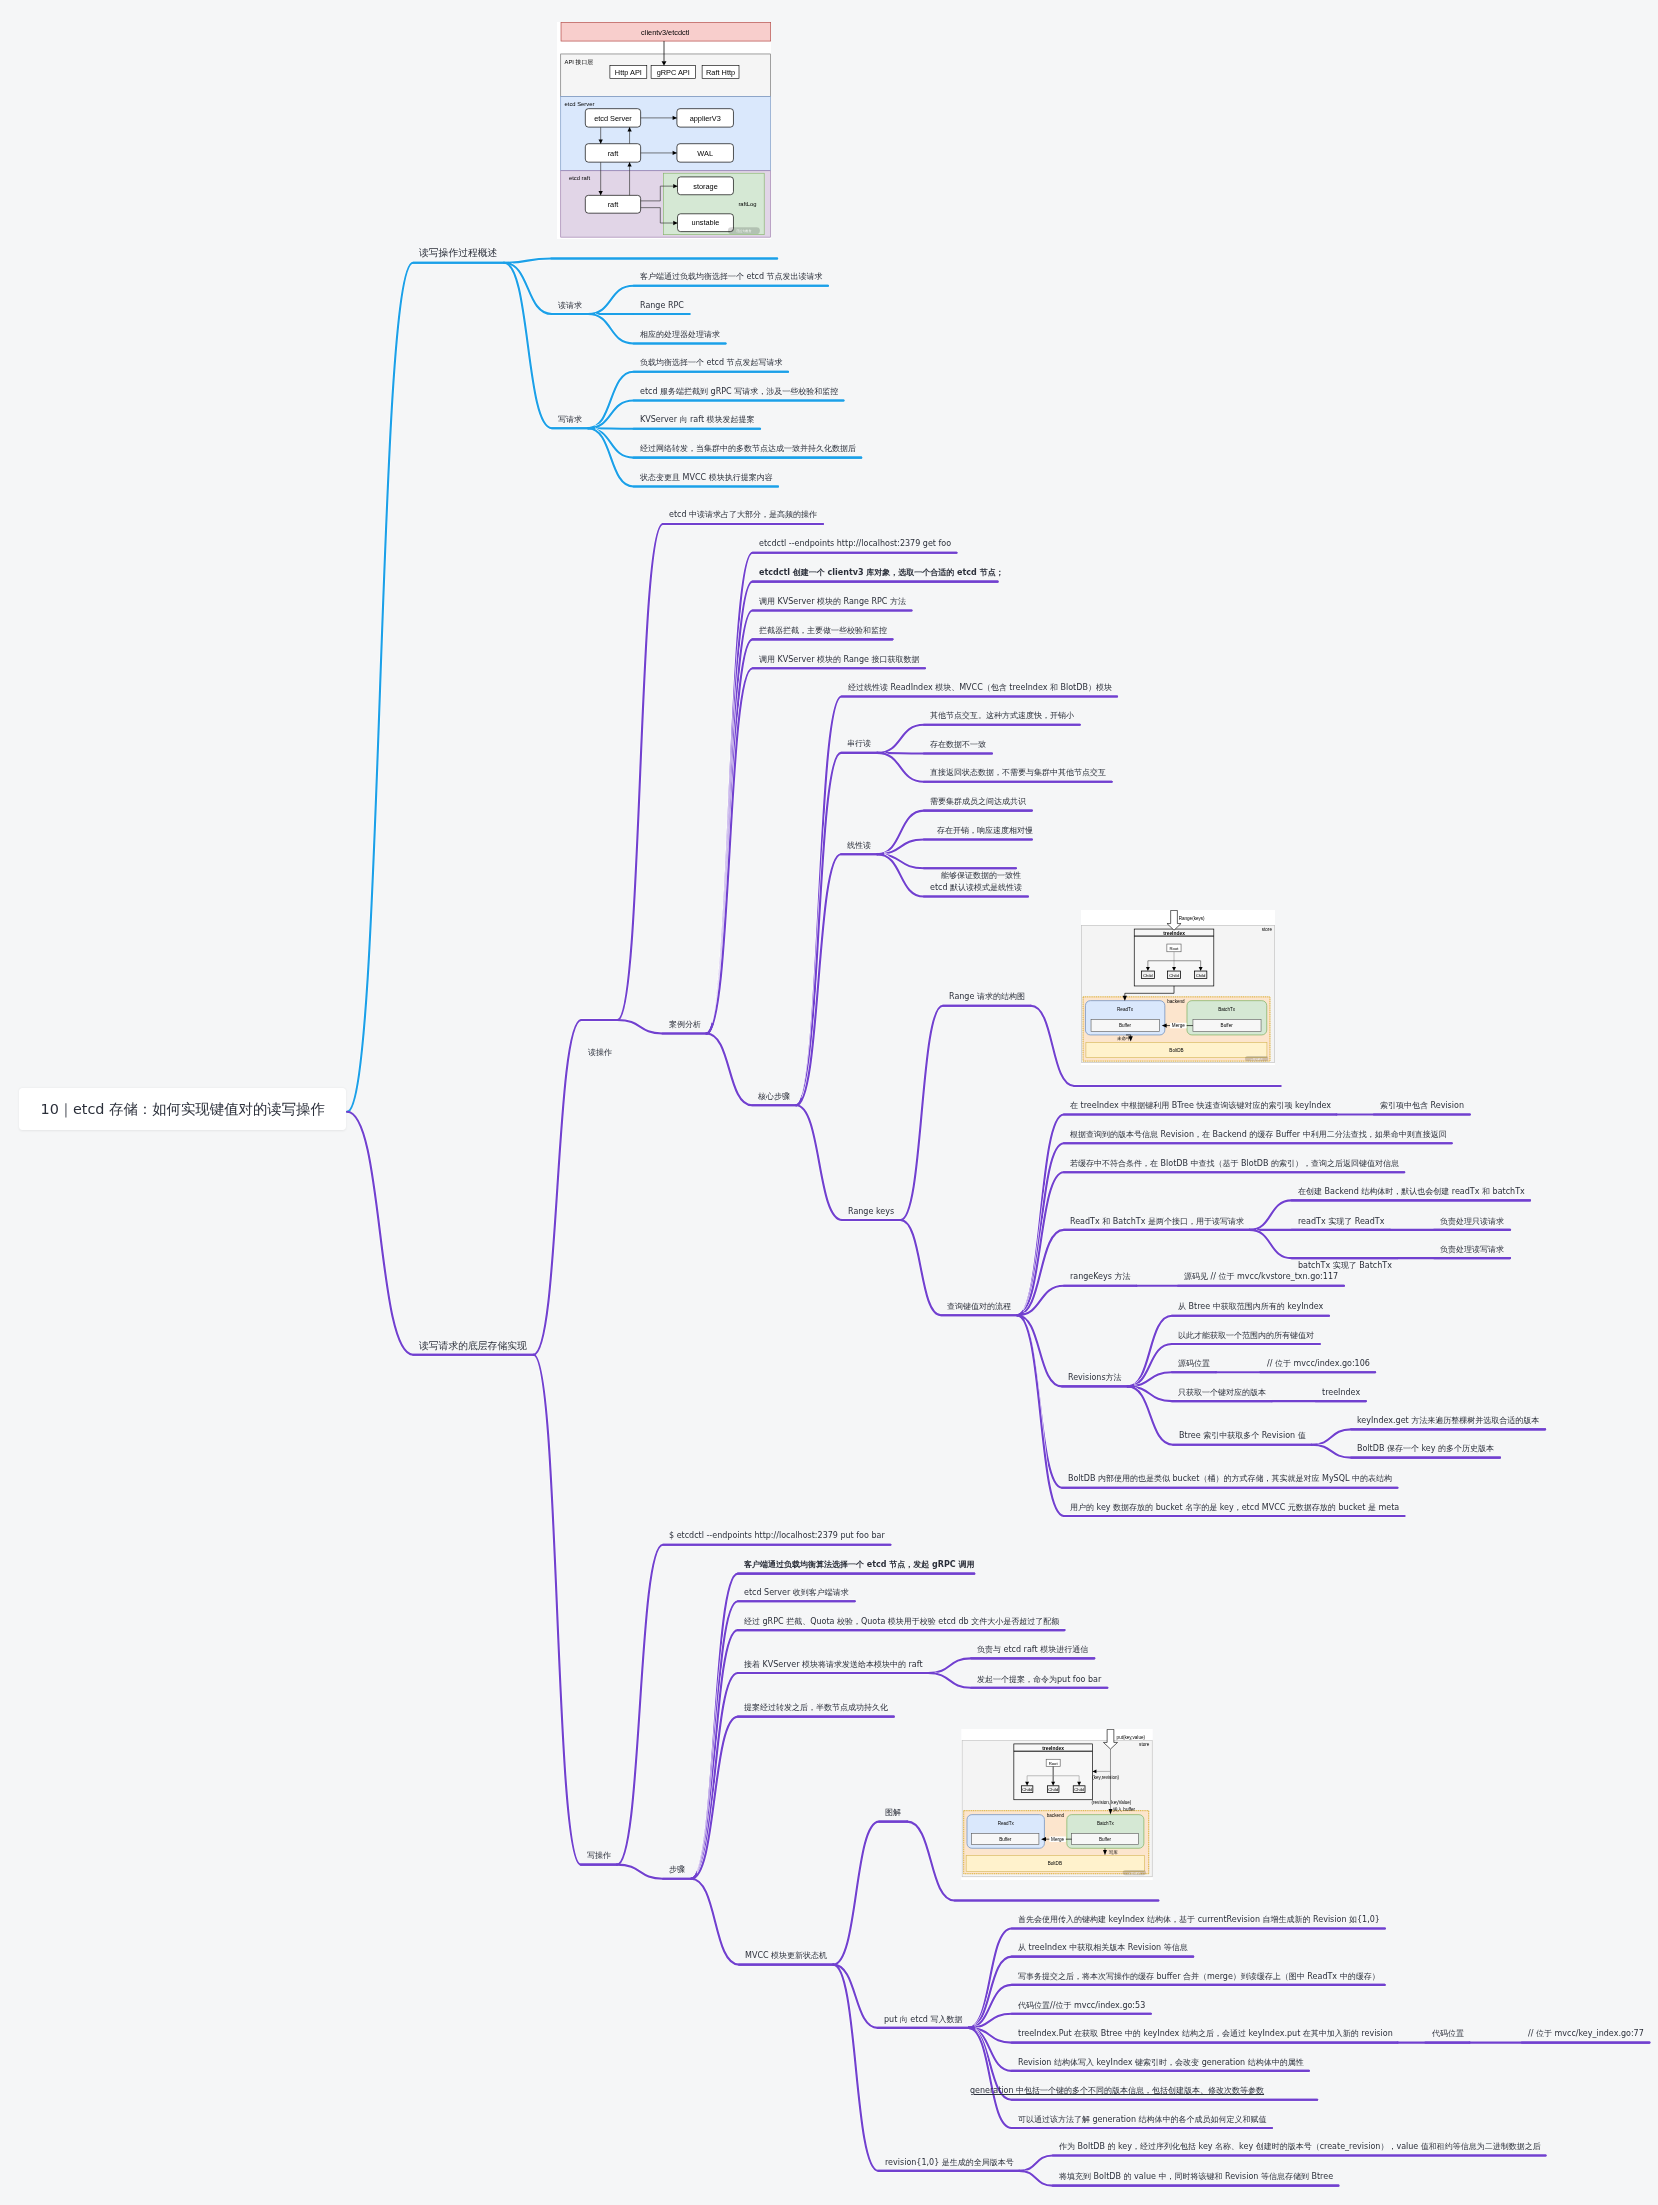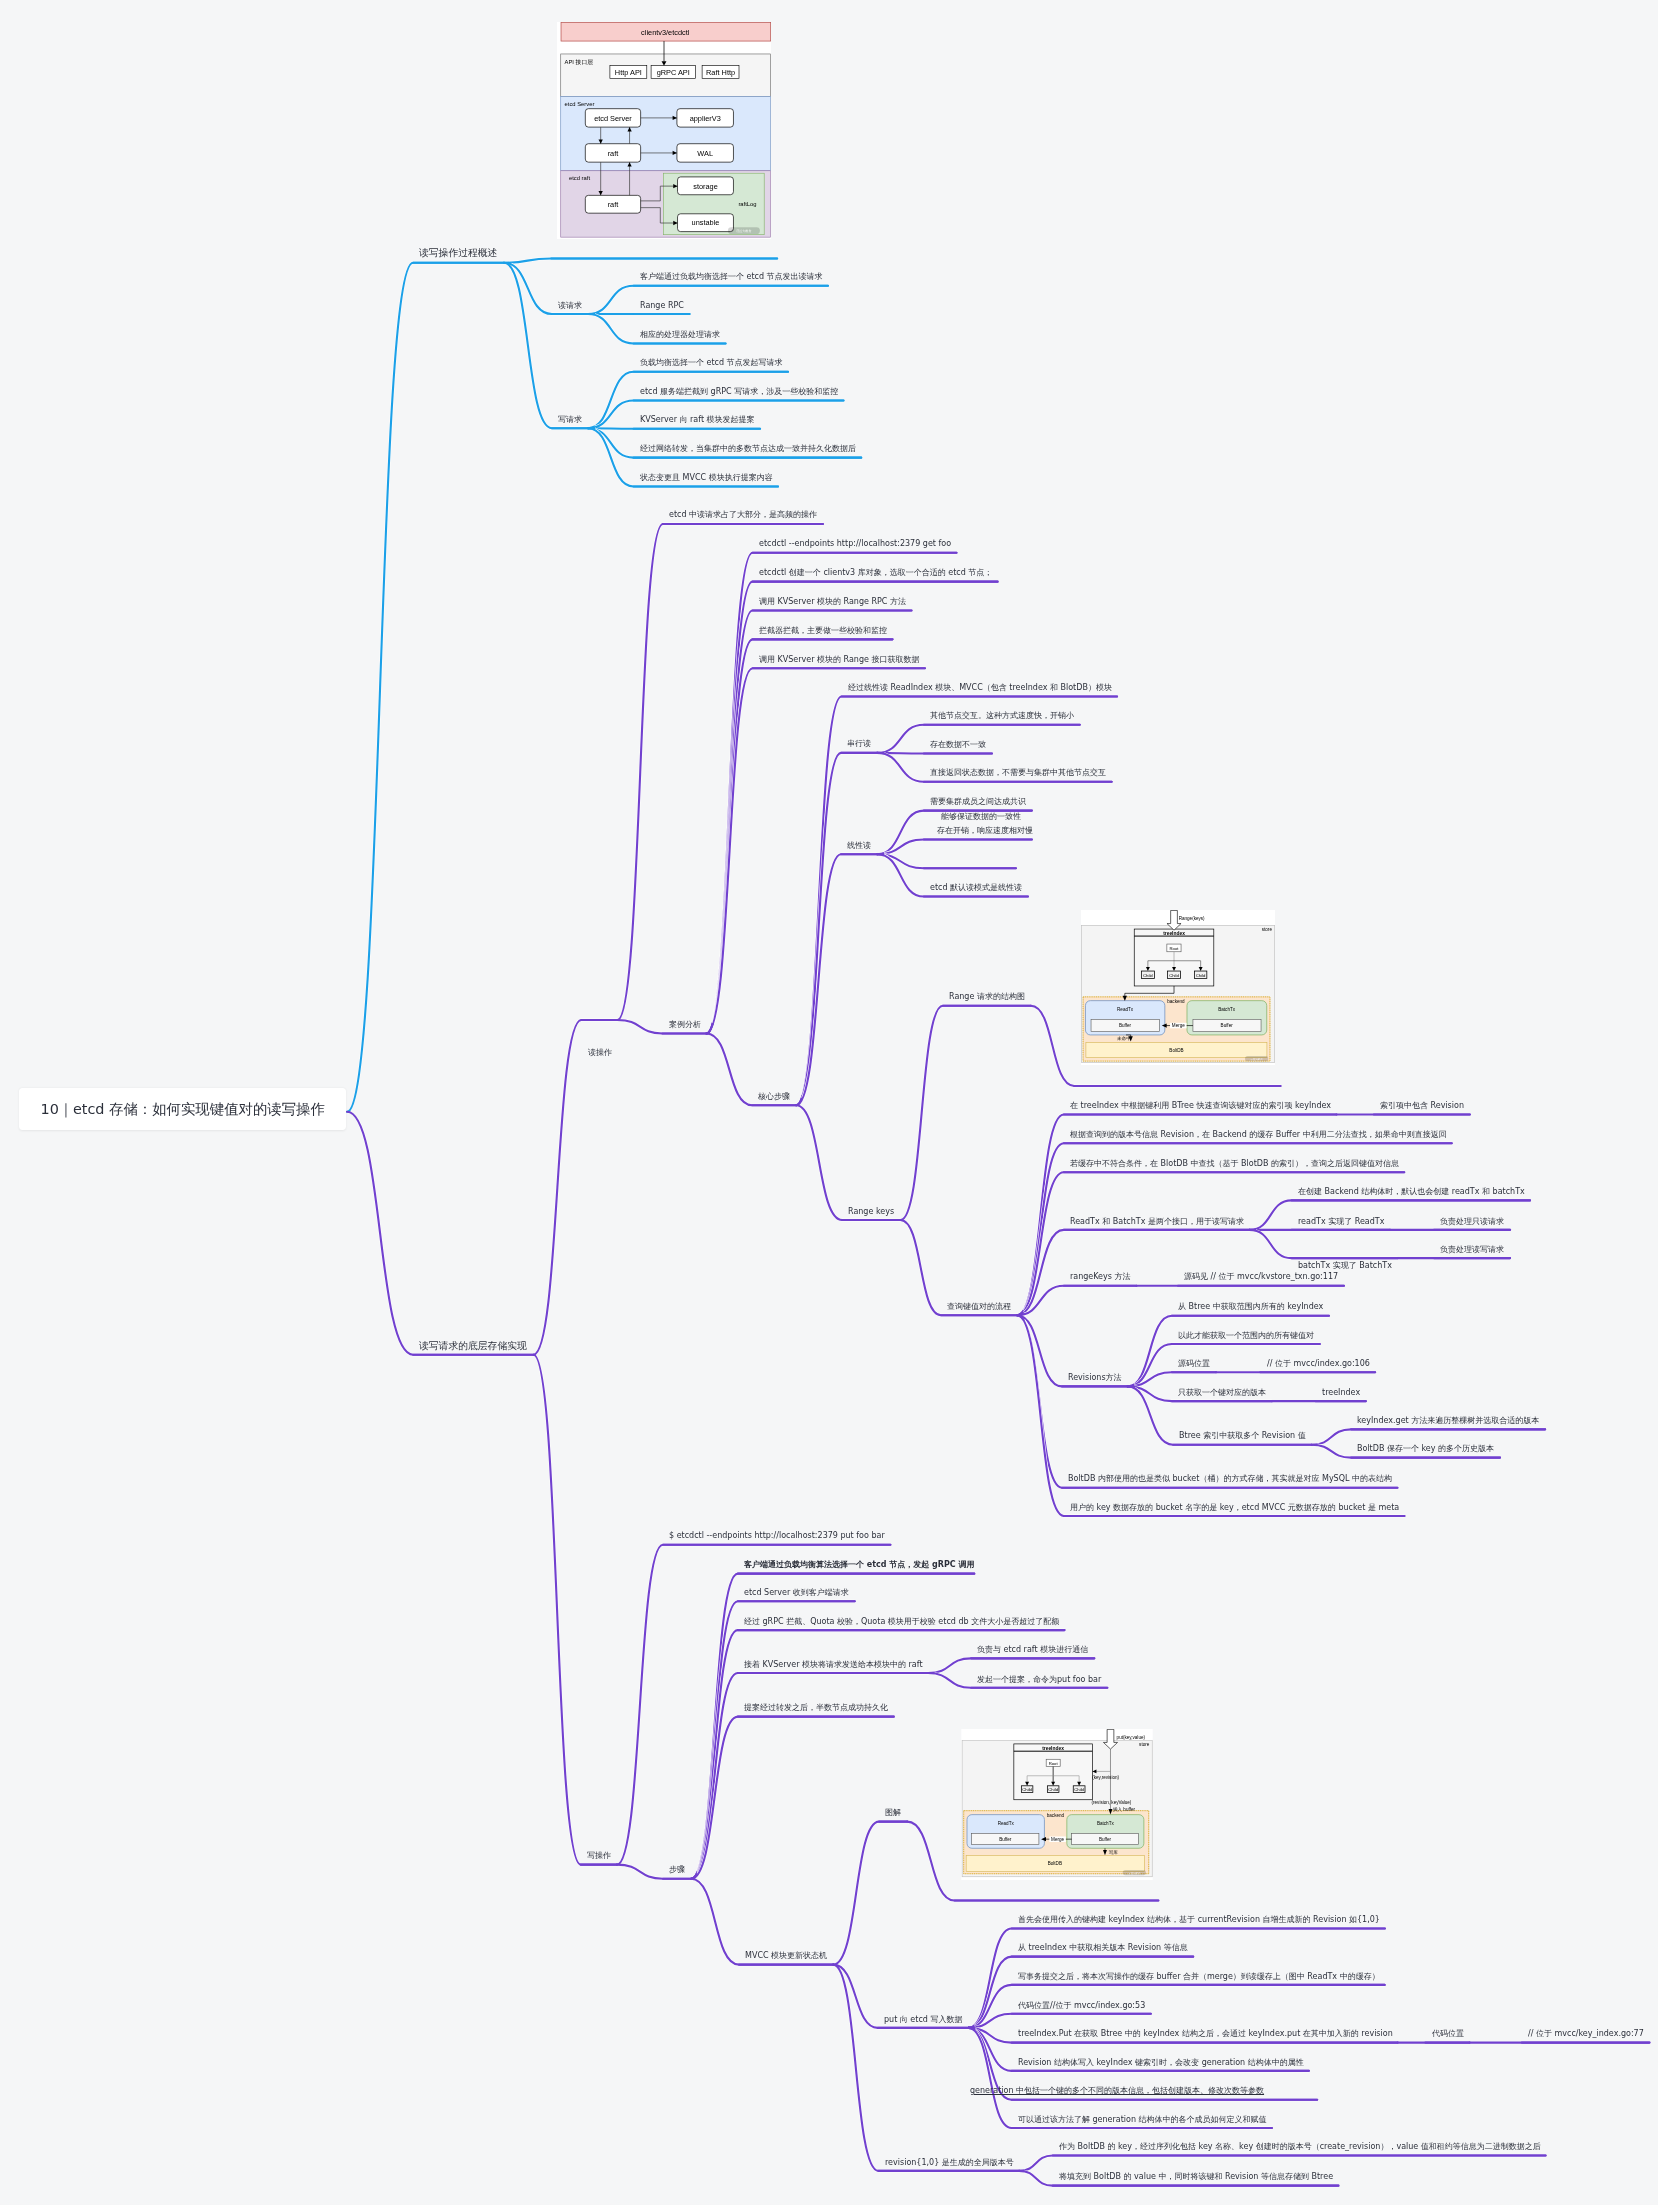--- a/index.html
+++ b/index.html
@@ -290,34 +290,34 @@
       <div class="node" style="left: 640px; top: 358px;">负载均衡选择一个 etcd 节点发起写请求</div>
       <div class="node" style="left: 640px; top: 387px;">etcd 服务端拦截到 gRPC 写请求，涉及一些校验和监控</div>
       <div class="node" style="left: 640px; top: 415px;">KVServer 向 raft 模块发起提案</div>
       <div class="node" style="left: 640px; top: 444px;">经过网络转发，当集群中的多数节点达成一致并持久化数据后</div>
       <div class="node" style="left: 640px; top: 473px;">状态变更且 MVCC 模块执行提案内容</div>
       <div class="node lvl1" style="left: 419px; top: 1340px;">读写请求的底层存储实现</div>
       <div class="node" style="left: 588px; top: 1048px; text-align: right;">读操作</div>
       <div class="node" style="left: 669px; top: 510px;">etcd 中读请求占了大部分，是高频的操作</div>
       <div class="node" style="left: 669px; top: 1020px;">案例分析</div>
       <div class="node" style="left: 759px; top: 539px;">etcdctl --endpoints http://localhost:2379 get foo</div>
-      <div class="node" style="left: 759px; top: 568px;">etcdctl 创建一个 clientv3 库对象，选取一个合适的 etcd 节点；</div>
+      <div class="node" style="left: 759px; top: 568px; font-weight: bold;">etcdctl 创建一个 clientv3 库对象，选取一个合适的 etcd 节点；</div>
       <div class="node" style="left: 759px; top: 597px;">调用 KVServer 模块的 Range RPC 方法</div>
       <div class="node" style="left: 759px; top: 626px;">拦截器拦截，主要做一些校验和监控</div>
       <div class="node" style="left: 759px; top: 655px;">调用 KVServer 模块的 Range 接口获取数据</div>
       <div class="node" style="left: 758px; top: 1092px;">核心步骤</div>
       <div class="node" style="left: 848px; top: 683px;">经过线性读 ReadIndex 模块、MVCC（包含 treeIndex 和 BlotDB）模块</div>
       <div class="node" style="left: 847px; top: 739px;">串行读</div>
       <div class="node" style="left: 930px; top: 711px;">其他节点交互。这种方式速度快，开销小</div>
       <div class="node" style="left: 930px; top: 740px;">存在数据不一致</div>
       <div class="node" style="left: 930px; top: 768px;">直接返回状态数据，不需要与集群中其他节点交互</div>
       <div class="node" style="left: 847px; top: 841px;">线性读</div>
       <div class="node" style="left: 930px; top: 797px;">需要集群成员之间达成共识</div>
       <div class="node" style="left: 930px; top: 826px; margin-left: 7px;">存在开销，响应速度相对慢</div>
-      <div class="node" style="left: 930px; top: 812px; padding-left: 11px;">能够保证数据的一致性</div>
+      <div class="node" style="left: 930px; top: 871px; padding-left: 11px;">能够保证数据的一致性</div>
       <div class="node" style="left: 930px; top: 883px;">etcd 默认读模式是线性读</div>
       <div class="node" style="left: 848px; top: 1207px;">Range keys</div>
       <div class="node" style="left: 949px; top: 992px;">Range 请求的结构图</div>
       <div class="node" style="left: 947px; top: 1302px;">查询键值对的流程</div>
       <div class="node" style="left: 1070px; top: 1101px;">在 treeIndex 中根据键利用 BTree 快速查询该键对应的索引项 keyIndex</div>
       <div class="node" style="left: 1380px; top: 1101px;">索引项中包含 Revision</div>
       <div class="node" style="left: 1070px; top: 1130px;">根据查询到的版本号信息 Revision，在 Backend 的缓存 Buffer 中利用二分法查找，如果命中则直接返回</div>
       <div class="node" style="left: 1070px; top: 1159px;">若缓存中不符合条件，在 BlotDB 中查找（基于 BlotDB 的索引），查询之后返回键值对信息</div>
       <div class="node" style="left: 1070px; top: 1217px;">ReadTx 和 BatchTx 是两个接口，用于读写请求</div>
       <div class="node" style="left: 1298px; top: 1187px;">在创建 Backend 结构体时，默认也会创建 readTx 和 batchTx</div>

